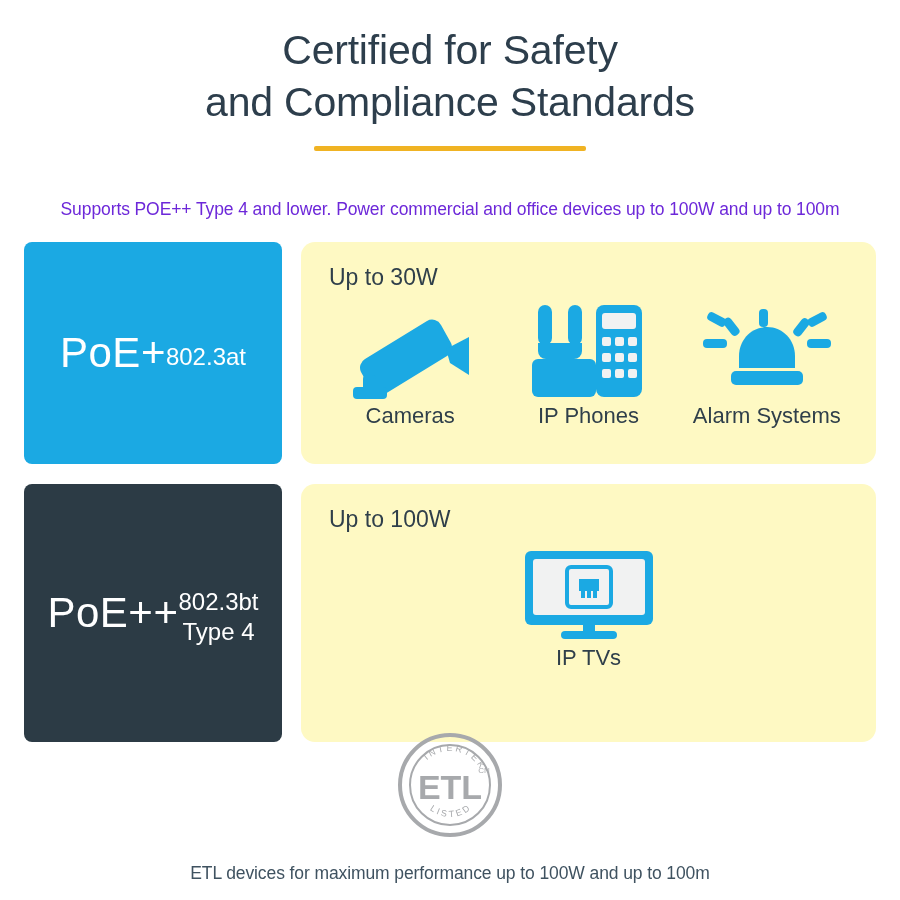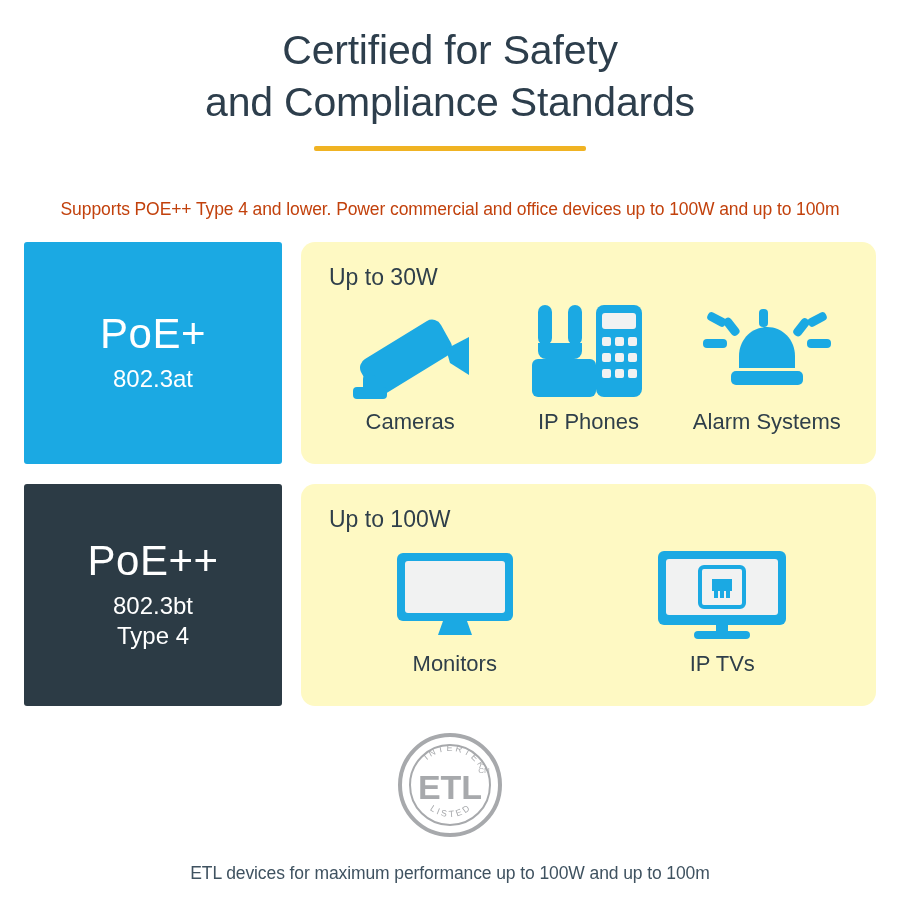--- a/index.html
+++ b/index.html
@@ -42,54 +42,53 @@
     margin: 18px auto 0 auto;
     border-radius: 2px;
   }
 
   
   .subtitle {
     margin-top: 48px;
     padding: 0 24px;
     text-align: center;
     font-size: 17.5px;
-    color: #c2410c;
+    color: #6d28d9;
     letter-spacing: -0.1px;
     white-space: nowrap;
   }
 
   
   .rows {
     margin-top: 22px;
     padding: 0 24px;
     box-sizing: border-box;
   }
   .row {
     display: flex;
     align-items: stretch;
     gap: 19px;
     margin-bottom: 20px;
   }
   .badge {
     width: 258px;
-    border-radius: 3px;
-    display: flex;
-    flex-direction: column;
+    border-radius: 8px;
+    display: flex;
     align-items: center;
     justify-content: center;
     color: #ffffff;
     flex: 0 0 auto;
   }
   .badge.poe-plus {
     background: #1ba9e3;
     height: 222px;
   }
   .badge.poe-plusplus {
     background: #2c3b45;
-    height: 222px;
+    height: 258px;
   }
   .badge-title {
     font-size: 42px;
     font-weight: 400;
     line-height: 1.05;
     letter-spacing: 0.5px;
   }
   .badge-sub {
     font-size: 24px;
     font-weight: 300;
@@ -124,21 +123,20 @@
   }
   .item-icon {
     height: 104px;
     display: flex;
     align-items: center;
     justify-content: center;
   }
   .item-label {
     font-size: 22px;
     color: #2f3f4a;
-    margin-top: 6px;
     white-space: nowrap;
   }
 
   
   .footer {
     position: absolute;
     left: 0;
     right: 0;
     bottom: 16px;
     text-align: center;
@@ -247,32 +245,20 @@
         <div class="badge-title">PoE++</div>
         <div class="badge-sub">802.3bt
 Type 4</div>
       </div>
 
       <div class="panel">
         <div class="panel-heading">Up to 100W</div>
         <div class="items">
 
 
-          <div class="item">
-            <div class="item-icon">
-              <svg width="124" height="96" viewBox="0 0 124 96" aria-hidden="true">
-                <g fill="#1ba9e3">
-                  <path d="M10 8 h104 a6 6 0 0 1 6 6 v56 a6 6 0 0 1 -6 6 H10 a6 6 0 0 1 -6 -6 V14 a6 6 0 0 1 6 -6 Z"></path>
-                  <rect x="12" y="16" width="100" height="52" rx="3" fill="#f1f2f2"></rect>
-                  <path d="M50 76 h24 l5 14 H45 Z"></path>
-                </g>
-              </svg>
-            </div>
-            <div class="item-label">Monitors</div>
-          </div>
 
           <div class="item">
             <div class="item-icon">
               <svg width="132" height="96" viewBox="0 0 132 96" aria-hidden="true">
                 <g fill="#1ba9e3">
                   <path d="M8 6 h116 a6 6 0 0 1 6 6 v62 a6 6 0 0 1 -6 6 H8 a6 6 0 0 1 -6 -6 V12 a6 6 0 0 1 6 -6 Z"></path>
                   <rect x="10" y="14" width="112" height="56" rx="3" fill="#f1f2f2"></rect>
                   <rect x="44" y="22" width="44" height="40" rx="4" fill="none" stroke="#1ba9e3" stroke-width="4"></rect>
                   <path d="M56 34 h20 v12 h-20 Z"></path>
                   <rect x="58" y="46" width="4" height="7"></rect>

